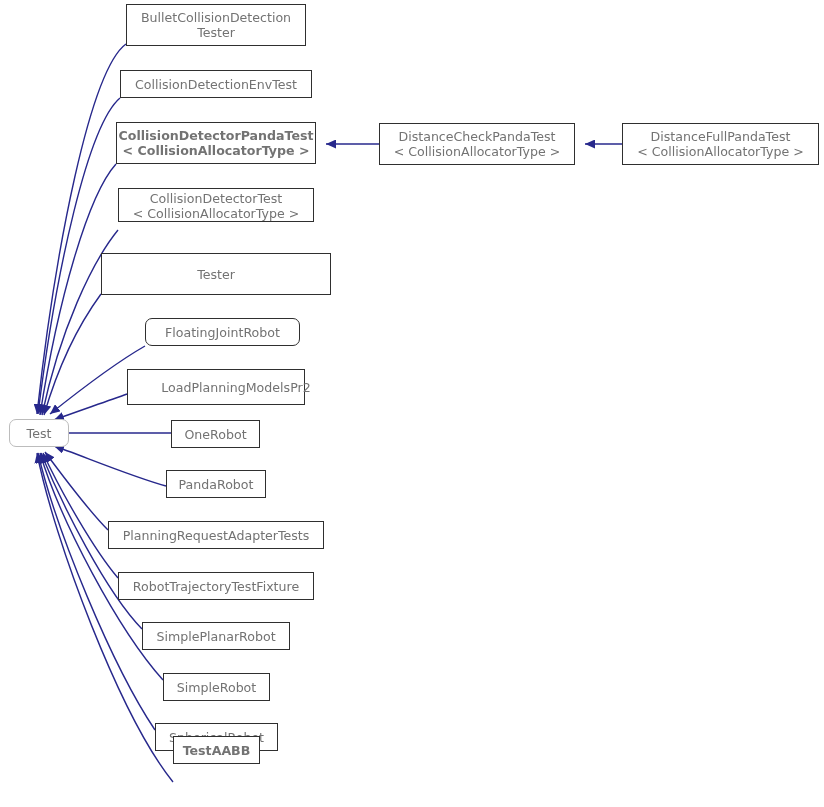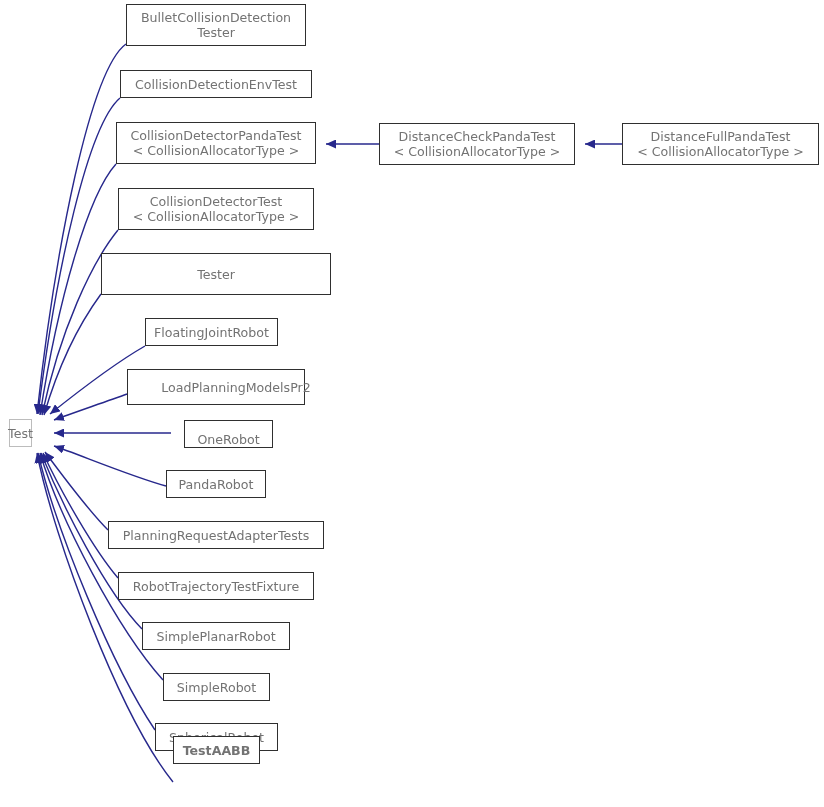--- a/index.html
+++ b/index.html
@@ -70,29 +70,29 @@
         <path d="M118,578 C94,550 60,490 43,453" fill="none" stroke="#27288c" stroke-width="1.4" marker-end="url(#arrowhead)"></path>
         <path d="M142,629 C106,592 62,505 41,453" fill="none" stroke="#27288c" stroke-width="1.4" marker-end="url(#arrowhead)"></path>
         <path d="M163,680 C118,630 60,520 40,453" fill="none" stroke="#27288c" stroke-width="1.4" marker-end="url(#arrowhead)"></path>
         <path d="M155,730 C112,666 56,530 38,453" fill="none" stroke="#27288c" stroke-width="1.4" marker-end="url(#arrowhead)"></path>
         <path d="M173,782 C120,716 54,540 37,453" fill="none" stroke="#27288c" stroke-width="1.4" marker-end="url(#arrowhead)"></path>
         <path d="M379,144 L326,144" fill="none" stroke="#27288c" stroke-width="1.4" marker-end="url(#arrowhead)"></path>
         <path d="M622,144 L585,144" fill="none" stroke="#27288c" stroke-width="1.4" marker-end="url(#arrowhead)"></path>
       </g>
   </svg>
   <div id="nodes">
-      <div class="node root" style="left: 9px; top: 419px; width: 23px; height: 28px;"><span class="l1">Test</span></div>
+      <div class="node root" style="left: 9px; top: 419px; width: 60px; height: 28px; border-radius: 7px;"><span class="l1">Test</span></div>
       <div class="node" style="left: 126px; top: 4px; width: 180px; height: 42px;"><span class="l1">BulletCollisionDetection</span><span class="l2">Tester</span></div>
       <div class="node" style="left: 120px; top: 70px; width: 192px; height: 28px;"><span class="l1">CollisionDetectionEnvTest</span></div>
-      <div class="node" style="left: 116px; top: 122px; width: 200px; height: 42px;"><span class="l1">CollisionDetectorPandaTest</span><span class="l2">&lt; CollisionAllocatorType &gt;</span></div>
-      <div class="node" style="left: 118px; top: 188px; width: 196px; height: 42px;"><span class="l1">CollisionDetectorTest</span><span class="l2">&lt; CollisionAllocatorType &gt;</span></div>
+      <div class="node" style="left: 116px; top: 122px; width: 200px; height: 42px; font-weight: bold;"><span class="l1">CollisionDetectorPandaTest</span><span class="l2">&lt; CollisionAllocatorType &gt;</span></div>
+      <div class="node" style="left: 118px; top: 188px; width: 196px; height: 34px; justify-content: flex-end;"><span class="l1">CollisionDetectorTest</span><span class="l2">&lt; CollisionAllocatorType &gt;</span></div>
       <div class="node" style="left: 101px; top: 253px; width: 230px; height: 42px;"><span class="l2">Tester</span></div>
-      <div class="node" style="left: 145px; top: 318px; width: 133px; height: 28px;"><span class="l1">FloatingJointRobot</span></div>
+      <div class="node" style="left: 145px; top: 318px; width: 155px; height: 28px; border-radius: 7px;"><span class="l1">FloatingJointRobot</span></div>
       <div class="node" style="left: 127px; top: 369px; width: 178px; height: 36px; padding-left: 40px;"><span class="l1">LoadPlanningModelsPr2</span></div>
-      <div class="node" style="left: 184px; top: 420px; width: 89px; height: 28px; justify-content: flex-end;"><span class="l1">OneRobot</span></div>
+      <div class="node" style="left: 171px; top: 420px; width: 89px; height: 28px;"><span class="l1">OneRobot</span></div>
       <div class="node" style="left: 166px; top: 470px; width: 100px; height: 28px;"><span class="l1">PandaRobot</span></div>
       <div class="node" style="left: 108px; top: 521px; width: 216px; height: 28px;"><span class="l1">PlanningRequestAdapterTests</span></div>
       <div class="node" style="left: 118px; top: 572px; width: 196px; height: 28px;"><span class="l1">RobotTrajectoryTestFixture</span></div>
       <div class="node" style="left: 142px; top: 622px; width: 148px; height: 28px;"><span class="l1">SimplePlanarRobot</span></div>
       <div class="node" style="left: 163px; top: 673px; width: 107px; height: 28px;"><span class="l1">SimpleRobot</span></div>
       <div class="node" style="left: 155px; top: 723px; width: 123px; height: 28px; align-items: center;"><span class="l1">SphericalRobot</span></div>
       <div class="node" style="left: 173px; top: 736px; width: 87px; height: 28px; font-weight: bold;"><span class="l1">TestAABB</span></div>
       <div class="node" style="left: 379px; top: 123px; width: 196px; height: 42px;"><span class="l1">DistanceCheckPandaTest</span><span class="l2">&lt; CollisionAllocatorType &gt;</span></div>
       <div class="node" style="left: 622px; top: 123px; width: 197px; height: 42px;"><span class="l1">DistanceFullPandaTest</span><span class="l2">&lt; CollisionAllocatorType &gt;</span></div>
     </div>

